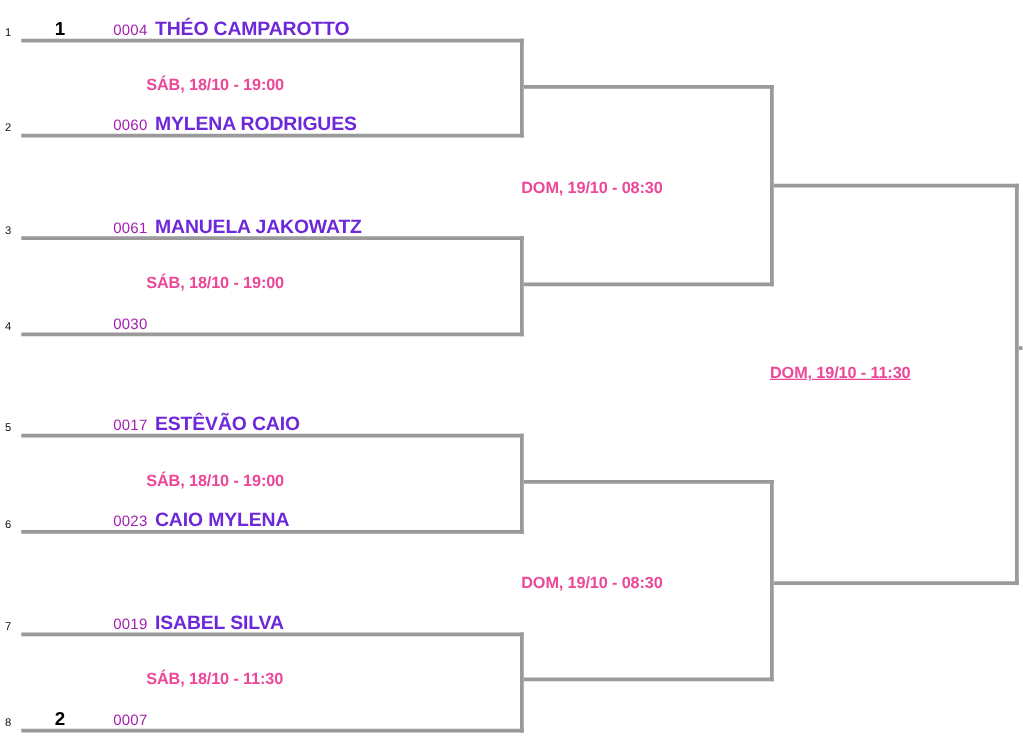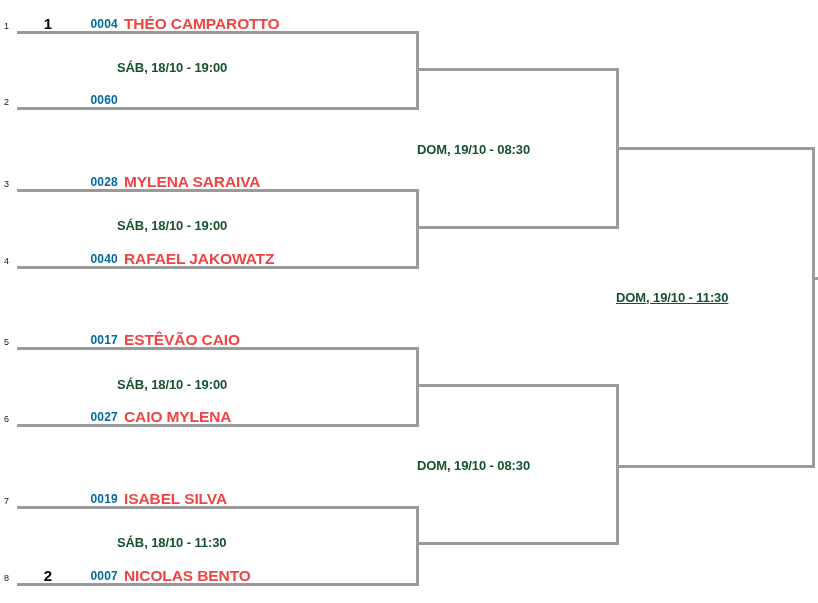--- a/index.html
+++ b/index.html
@@ -17,91 +17,90 @@
     font-size:9px;color:#111;font-weight:400;line-height:10px;
     width:12px;text-align:left;
   }
   .seed{
     position:absolute;left:37px;bottom:0px;
     font-size:15px;font-weight:bold;color:#000;line-height:16px;
     text-align:center;width:14px;
   }
   .pid{
     position:absolute;left:72px;bottom:1px;
-    font-size:12px;color:#0369a1;font-weight:700;line-height:13px;
+    font-size:12px;color:#a21caf;font-weight:400;line-height:13px;
     width:42px;text-align:right;letter-spacing:.2px;
   }
   .pname{
     position:absolute;left:120px;bottom:0px;
-    font-size:15.5px;font-weight:bold;color:#ef4444;line-height:17px;
+    font-size:15.5px;font-weight:bold;color:#6d28d9;line-height:17px;
     letter-spacing:-0.1px;
   }
 
   
   .hline{position:absolute;height:3px;background:#9a9a9a;}
   .vline{position:absolute;width:3px;background:#9a9a9a;}
 
   
   .mtime{
     position:absolute;
-    font-size:13px;font-weight:bold;color:#14532d;
+    font-size:13px;font-weight:bold;color:#ec4899;
     line-height:15px;white-space:nowrap;letter-spacing:-0.1px;
   }
 </style>
 </head>
 <body>
 
 <div id="stage">
 
   <div class="player" style="left:4px;top:12px;width:410px;">
     <span class="pos">1</span>
     <span class="seed">1</span>
     <span class="pid">0004</span>
     <span class="pname">THÉO CAMPAROTTO</span>
   </div>
   <div class="player" style="left:4px;top:88px;width:410px;">
     <span class="pos">2</span>
     <span class="seed"></span>
     <span class="pid">0060</span>
+    <span class="pname">MYLENA RODRIGUES</span>
   </div>
   <div class="player" style="left:4px;top:170px;width:410px;">
     <span class="pos">3</span>
     <span class="seed"></span>
-    <span class="pid">0028</span>
-    <span class="pname">MYLENA SARAIVA</span>
+    <span class="pid">0061</span>
+    <span class="pname">MANUELA JAKOWATZ</span>
   </div>
   <div class="player" style="left:4px;top:247px;width:410px;">
     <span class="pos">4</span>
     <span class="seed"></span>
-    <span class="pid">0040</span>
-    <span class="pname">RAFAEL JAKOWATZ</span>
+    <span class="pid">0030</span>
   </div>
   <div class="player" style="left:4px;top:328px;width:410px;">
     <span class="pos">5</span>
     <span class="seed"></span>
     <span class="pid">0017</span>
     <span class="pname">ESTÊVÃO CAIO</span>
   </div>
   <div class="player" style="left:4px;top:405px;width:410px;">
     <span class="pos">6</span>
     <span class="seed"></span>
-    <span class="pid">0027</span>
+    <span class="pid">0023</span>
     <span class="pname">CAIO MYLENA</span>
   </div>
   <div class="player" style="left:4px;top:487px;width:410px;">
     <span class="pos">7</span>
     <span class="seed"></span>
     <span class="pid">0019</span>
     <span class="pname">ISABEL SILVA</span>
   </div>
   <div class="player" style="left:4px;top:564px;width:410px;">
     <span class="pos">8</span>
     <span class="seed">2</span>
     <span class="pid">0007</span>
-    <span class="pname">NICOLAS BENTO</span>
   </div>
 
   <div class="hline" style="left:17px;top:31px;width:402px;"></div>
   <div class="hline" style="left:17px;top:107px;width:402px;"></div>
   <div class="vline" style="left:416px;top:31px;height:79px;"></div>
   <div class="hline" style="left:419px;top:68px;width:200px;"></div>
 
   <div class="hline" style="left:17px;top:189px;width:402px;"></div>
   <div class="hline" style="left:17px;top:266px;width:402px;"></div>
   <div class="vline" style="left:416px;top:189px;height:80px;"></div>

